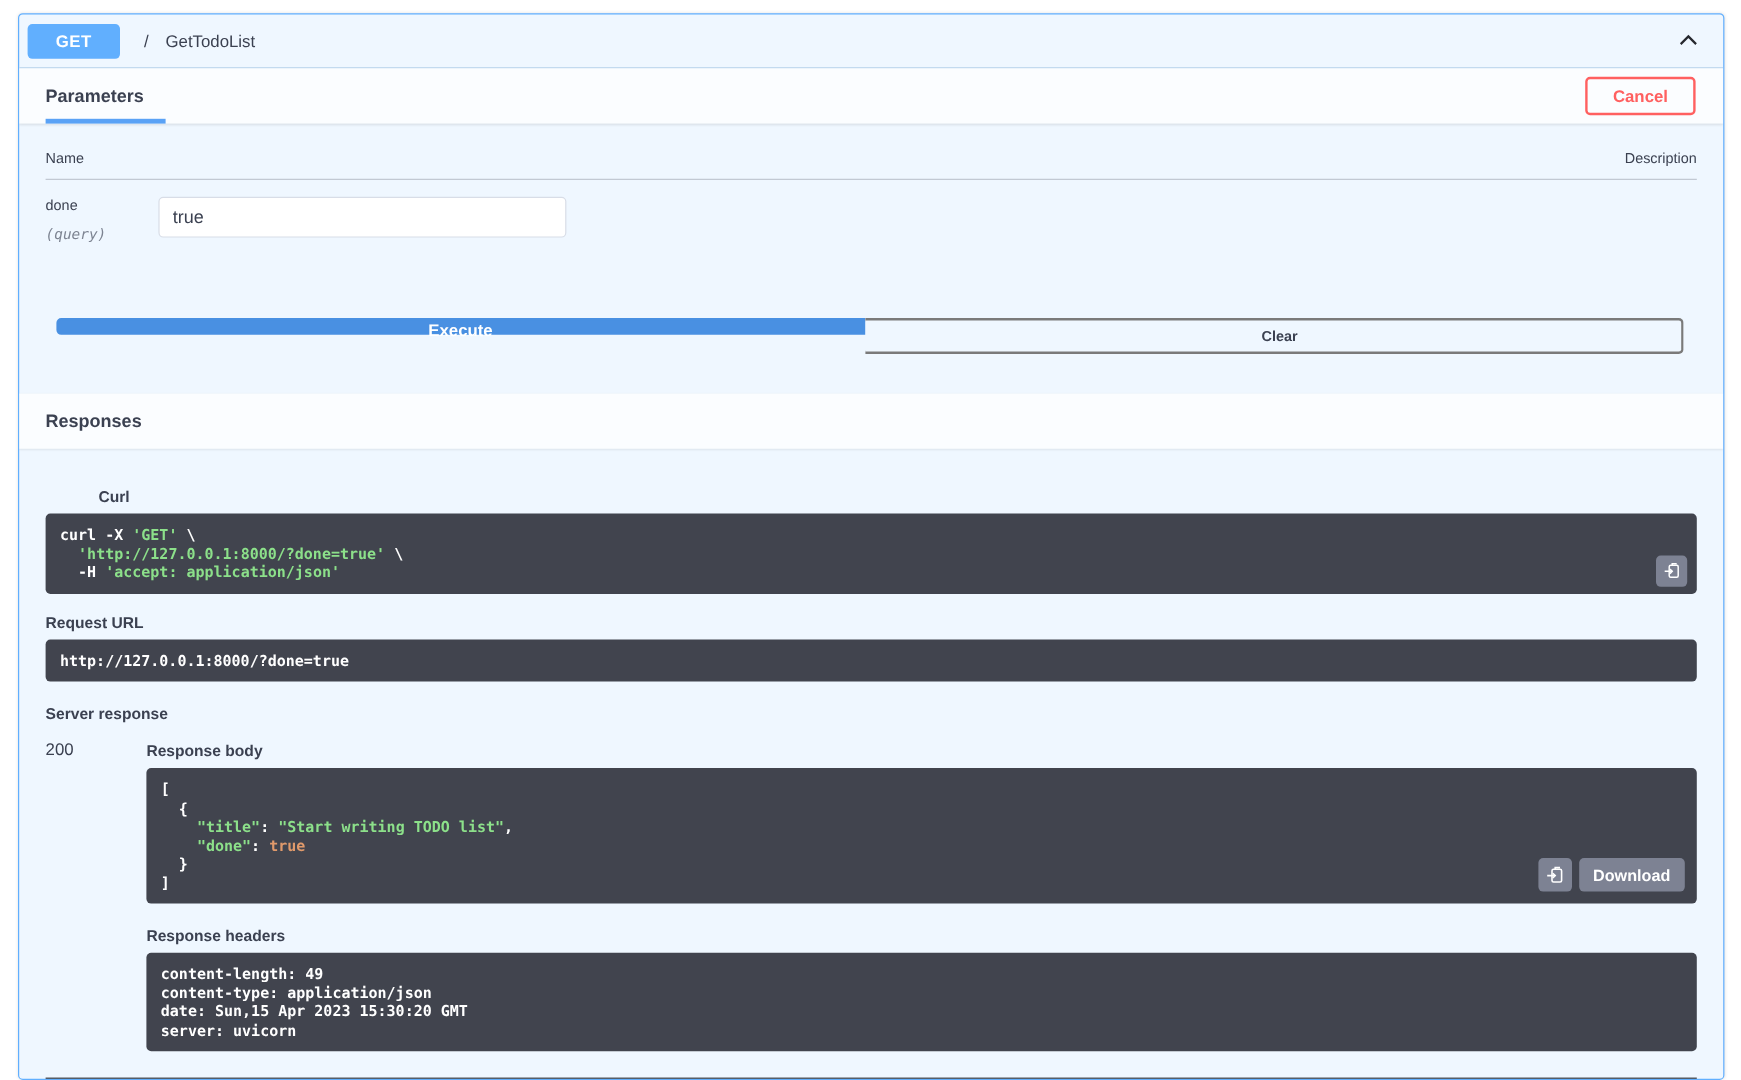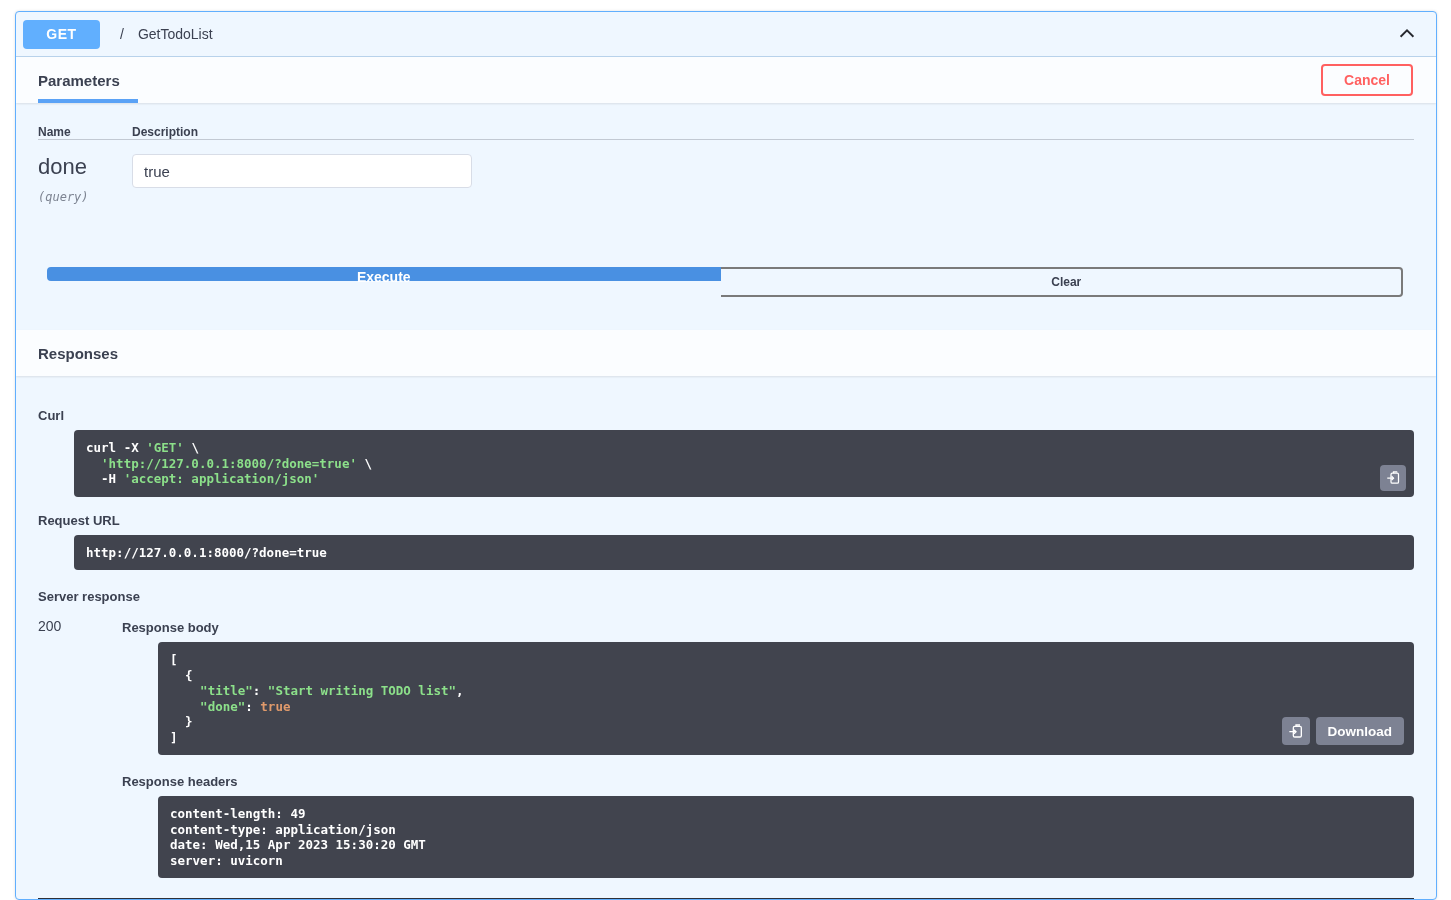--- a/index.html
+++ b/index.html
@@ -24,44 +24,44 @@
   .section-band { background:#fbfdff; height:46px; display:flex; align-items:center;
                   justify-content:space-between; padding:0 23px 0 22px;
                   box-shadow:0 1px 2px rgba(0,0,0,.1); position:relative; }
   .section-title { font-size:15px; font-weight:bold; color:#3b4151; position:relative;
                    height:100%; display:flex; align-items:center; }
   .tab-underline { position:absolute; bottom:0; left:0; width:100px; height:4px; background:#5aa2f6; }
   .cancel-btn { border:2px solid #ff6060; color:#ff6060; background:transparent;
                 font-weight:bold; font-size:14px; border-radius:4px; padding:6px 21px; cursor:pointer; }
   
   .params-body { padding:22px 22px 0 22px; }
-  .tbl-head { display:flex; font-size:12px; font-weight:bold; 
-              border-bottom:1px solid rgba(59,65,81,.25); }
+  .tbl-head { display:flex; font-size:12px; font-weight:normal; padding-bottom:10px;
+              border-bottom:1px solid rgba(59,65,81,.25);justify-content:space-between; }
   .col-name { width:94px; }
   .param-row { display:flex; margin-top:14px; }
-  .param-name { font-size:22px; color:#3b4151; }
+  .param-name { font-size:12px; color:#3b4151; }
   .param-kind { font-size:12px; font-style:italic; color:#7d8492;
                 font-family:"DejaVu Sans Mono",monospace; margin-top:10px; }
   .param-input { width:340px; height:34px; border:1px solid #d8dde7; border-radius:4px;
                  background:#fff; font-size:15px; color:#3b4151; padding:0 11px; outline:none; }
   .execute-wrapper { display:flex; margin:63px 11px 0 9px; }
   .btn-execute { flex:1; height:14px; background:#4990e2; border:2px solid #4990e2;
                  border-radius:4px 0 0 4px; color:#fff; font-weight:bold; font-size:14px; cursor:pointer; }
   .btn-clear { flex:1; height:30px; background:transparent; border:2px solid #7a7a7a;
                border-left:none; border-radius:0 4px 4px 0; color:#3b4151; font-weight:bold;
                font-size:12px; cursor:pointer;padding-left:11px; }
   .params-bottom-pad { height:33px; }
   
   .responses-body { padding:18px 22px 0 22px; }
   .block-label { font-size:13px; font-weight:bold; color:#3b4151; }
-  .curl-label { margin-top:14px; }
+  .curl-label { margin-top:14px;margin-left:44px; }
   pre.dark-block { background:#41444e; border-radius:4px; color:#fff;
                    font-family:"DejaVu Sans Mono",monospace; font-size:12.5px; font-weight:bold;
                    line-height:15.5px; padding:10px 12px; margin-top:7px; position:relative;
-                   white-space:pre; overflow:hidden;margin-left:36px; }
+                   white-space:pre; overflow:hidden; }
   .tok-green { color:#8ce08a; }
   .tok-orange { color:#e09a6b; }
   .curl-block { min-height:57px; }
   .copy-btn { position:absolute; right:8px; bottom:6px; width:26px; height:26px;
               background:#7d8293; border:none; border-radius:4px; cursor:pointer;
               display:flex; align-items:center; justify-content:center; }
   .requrl-label { margin-top:16px; }
   .requrl-block { padding:9px 12px; font-size:13px; }
   .server-resp-label { margin-top:19px; }
   .code-head { display:flex; margin-top:15px; padding-bottom:11px;
@@ -171,21 +171,21 @@
 <span>]</span><span class="dl-controls"><button class="copy-btn dl-copy-btn"><span><svg width="16" height="16" viewBox="0 0 24 24" fill="none" stroke="#ffffff" stroke-width="2">
                     <rect x="8" y="5" width="12" height="16" rx="2"></rect>
                     <path d="M12 5V3h6"></path>
                     <path d="M2 13h10"></path>
                     <path d="M9 10l3 3-3 3"></path>
                   </svg></span></button><button class="download-btn">Download</button></span></pre>
 
         <div class="block-label resp-headers-label">Response headers</div>
         <pre class="dark-block headers-block"><span>content-length: 49</span>
 <span>content-type: application/json</span>
-<span>date: Wed,15 Apr 2023 15:30:20 GMT</span>
+<span>date: Sun,15 Apr 2023 15:30:20 GMT</span>
 <span>server: uvicorn</span></pre>
 
       </div>
     </div>
   </div>
 
   <div class="clipped-heading">Responses</div>
   <div class="clipped-bar"></div>
 
 </div>

